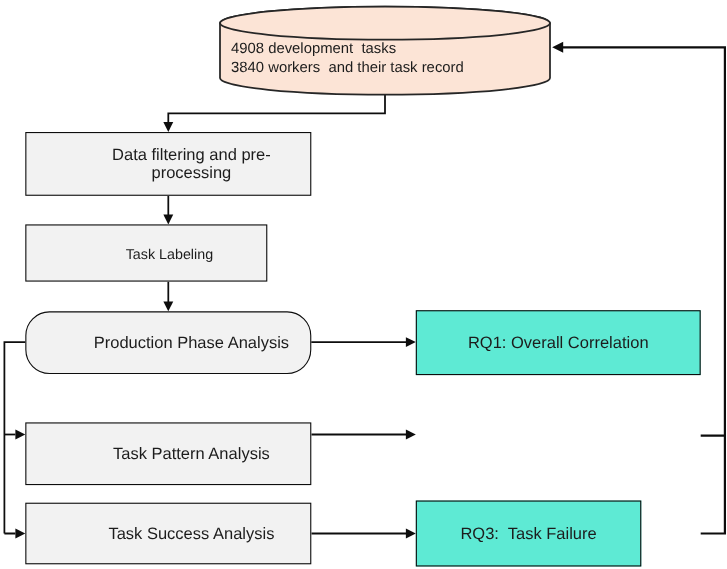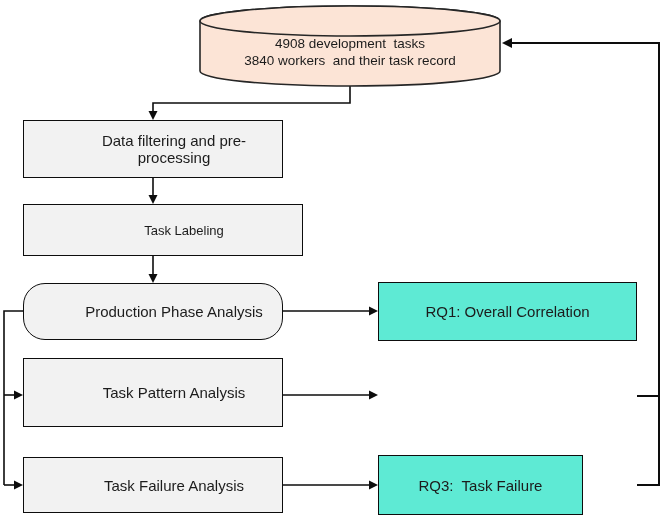--- a/index.html
+++ b/index.html
@@ -14,21 +14,21 @@
   }
   .process{
     background:#f2f2f2;border:1.3px solid #0d0d0d;font-size:15px;padding-left:42px;
   }
   .process.small{font-size:13px;}
   .rq{
     background:#5eead4;border:1.4px solid #0d0d0d;font-size:15px;
   }
   .db-label{
     position:absolute;left:210px;top:31px;width:280px;height:42px;
-    display:flex;flex-direction:column;align-items:center;justify-content:center;
+    display:flex;flex-direction:column;align-items:flex-start;justify-content:center;
     font-size:13.5px;line-height:17px;text-align:center;white-space:pre-wrap;
   }
 </style>
 </head>
 <body>
 
 <div class="canvas">
 
   <svg class="wires" viewBox="0 0 661 517" xmlns="http://www.w3.org/2000/svg">
 
@@ -66,34 +66,34 @@
 
   <div class="db-label">
     <span>4908 development  tasks</span>
     <span>3840 workers  and their task record</span>
   </div>
 
   <div class="node process" style="left:23px;top:120px;width:260px;height:58px;">
     <span>Data filtering and pre-processing</span>
   </div>
 
-  <div class="node process small" style="left:23px;top:204px;width:280px;height:52px;">
+  <div class="node process small" style="left:23px;top:204px;width:220px;height:52px;">
     <span>Task Labeling</span>
   </div>
 
   <div class="node process" style="left:23px;top:283px;width:260px;height:57px;border-radius:22px;">
     <span>Production Phase Analysis</span>
   </div>
 
-  <div class="node process" style="left:23px;top:358px;width:260px;height:69px;">
+  <div class="node process" style="left:23px;top:384px;width:260px;height:57px;">
     <span>Task Pattern Analysis</span>
   </div>
 
   <div class="node process" style="left:23px;top:457px;width:260px;height:56px;">
-    <span>Task Failure Analysis</span>
+    <span>Task Success Analysis</span>
   </div>
 
   <div class="node rq" style="left:378px;top:282px;width:259px;height:59px;">
     <span>RQ1: Overall Correlation</span>
   </div>
 
 
   <div class="node rq" style="left:378px;top:455px;width:205px;height:60px;">
     <span>RQ3:  Task Failure</span>
   </div>

